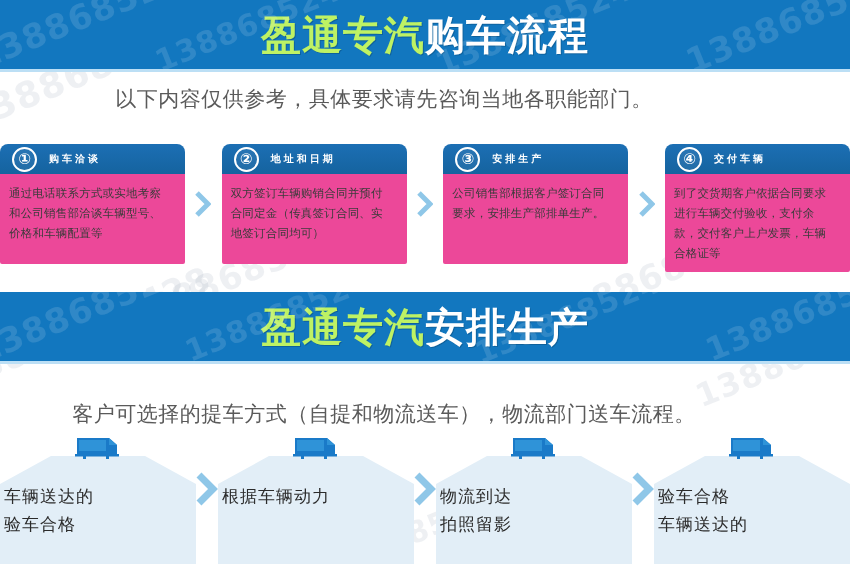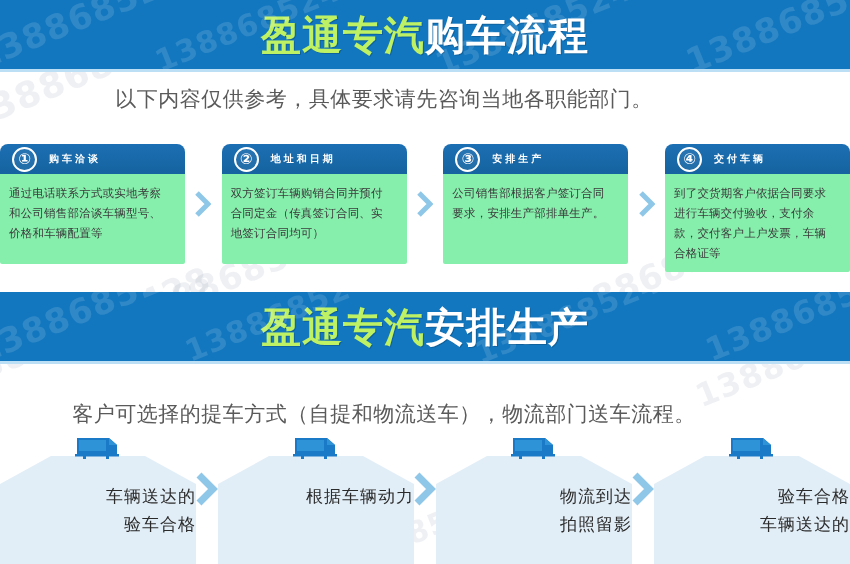--- a/index.html
+++ b/index.html
@@ -135,21 +135,21 @@
     background: rgba(255,255,255,0.06);
   }
   .step-title {
     color: #ffffff;
     font-size: 10px;
     font-weight: 700;
     letter-spacing: 3px;
     margin-left: 12px;
   }
   .step-body {
-    background: #86efac;
+    background: #ec4899;
     min-height: 90px;
     padding: 9px 13px 8px 9px;
     font-size: 11.5px;
     line-height: 1.75;
     color: #3b3b3b;
     letter-spacing: 0.2px;
     border-radius: 0 0 2px 2px;
   }
   .step-gap {
     flex: 1 1 auto;
@@ -196,23 +196,23 @@
     position: absolute;
     top: 0;
     left: 50%;
     transform: translateX(-50%);
     width: 46px;
     height: 24px;
     z-index: 3;
   }
   .logi-text {
     position: absolute;
-    left: 12px; right: 0;
+    left: 4px; right: 0;
     top: 46px;
-    text-align: right;
+    text-align: left;
     font-size: 17px;
     line-height: 1.65;
     color: #2b2b2b;
     letter-spacing: 1px;
     z-index: 4;
   }
   .logi-gap {
     flex: 1 1 auto;
     display: flex;
     align-items: center;

